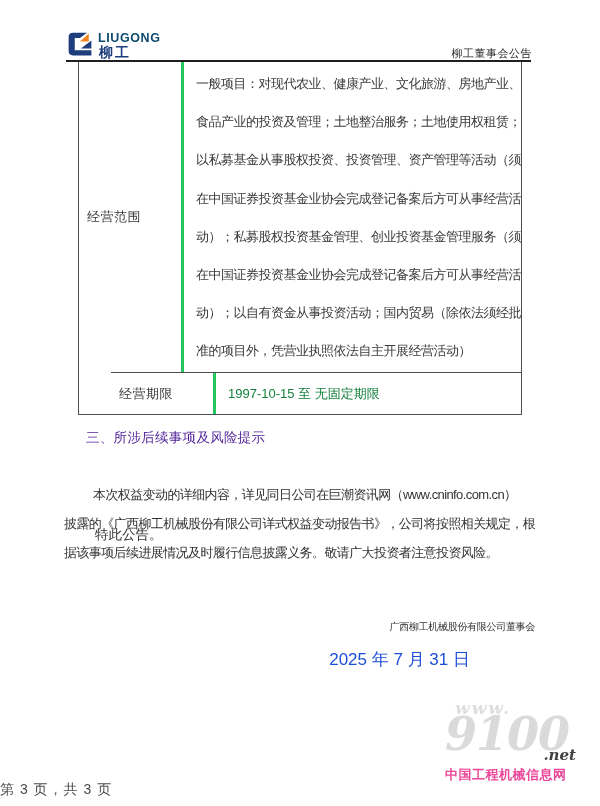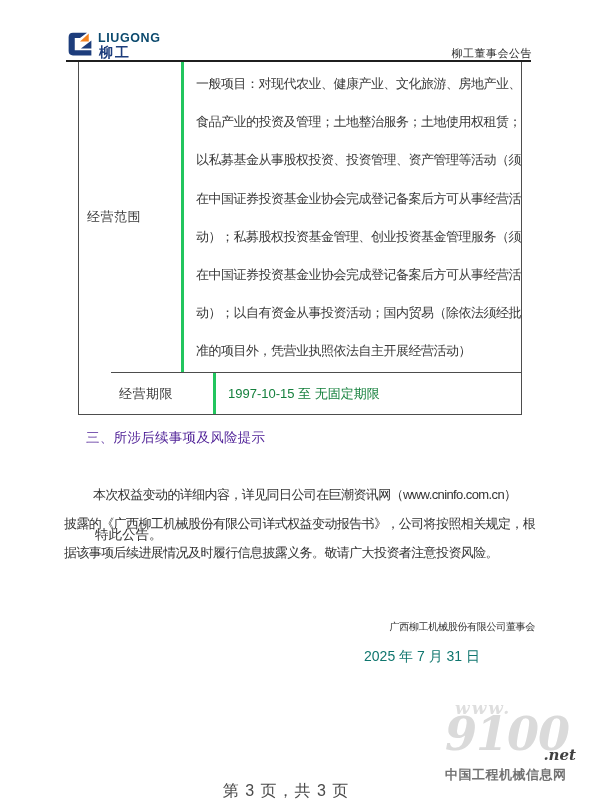--- a/index.html
+++ b/index.html
@@ -75,47 +75,47 @@
     position: absolute; left: 95px; top: 526px;
     font-size: 13.5px; color: #333;
   }
 
   
   .sig-company {
     position: absolute; right: 65px; top: 620px;
     font-size: 10px; letter-spacing: -0.3px; color: #333;
   }
   .sig-date {
-    position: absolute; right: 120px; top: 648px;
-    font-size: 14px; color: #0f766e;
+    position: absolute; right: 130px; top: 648px;
+    font-size: 17px; color: #1d4ed8;
   }
 
   
   .watermark { position: absolute; left: 445px; top: 698px; width: 145px; color: #dcdcdc; }
   .wm-www {
     font-family: "DejaVu Serif", serif; font-style: italic; font-weight: 700;
     font-size: 17px; letter-spacing: 2px; margin-left: 10px; color: #dedede;
   }
   .wm-number {
     font-family: "DejaVu Serif", serif; font-style: italic; font-weight: 700;
     font-size: 46px; line-height: 40px; letter-spacing: -1px; color: #dadada;
     margin-top: -4px;
   }
   .wm-net {
     font-family: "DejaVu Serif", serif; font-style: italic; font-weight: 700;
     font-size: 15px; text-align: right; margin: -8px 14px 0 0; color: #404040;
   }
   .wm-sitename {
-    font-size: 13px; font-weight: 700; letter-spacing: 0.5px; margin-top: 2px; color: #737373;
+    font-size: 13px; font-weight: 700; letter-spacing: 0.5px; margin-top: 2px; color: #ec4899;
   }
 
   
   .page-footer {
     position: absolute; left: 0; top: 781px; width: 572px;
-    text-align: center; font-size: 16px; color: #4a4a4a; letter-spacing: 1px;
+    text-align: left; font-size: 14px; color: #4a4a4a; letter-spacing: 1px;
   }
 </style>
 </head>
 <body>
 
 <div class="page">
 
   <svg class="logo-emblem" viewBox="0 0 32 32" xmlns="http://www.w3.org/2000/svg" aria-hidden="true">
     <path d="M8 3 L24 3 L16 9 L10 9 L10 23 L29 23 L29 29 L8 29 Q3 29 3 24 L3 8 Q3 3 8 3 Z" fill="#1d3d7c"></path>
     <polygon points="26,4 26,13 16,13" fill="#f5821f"></polygon>

